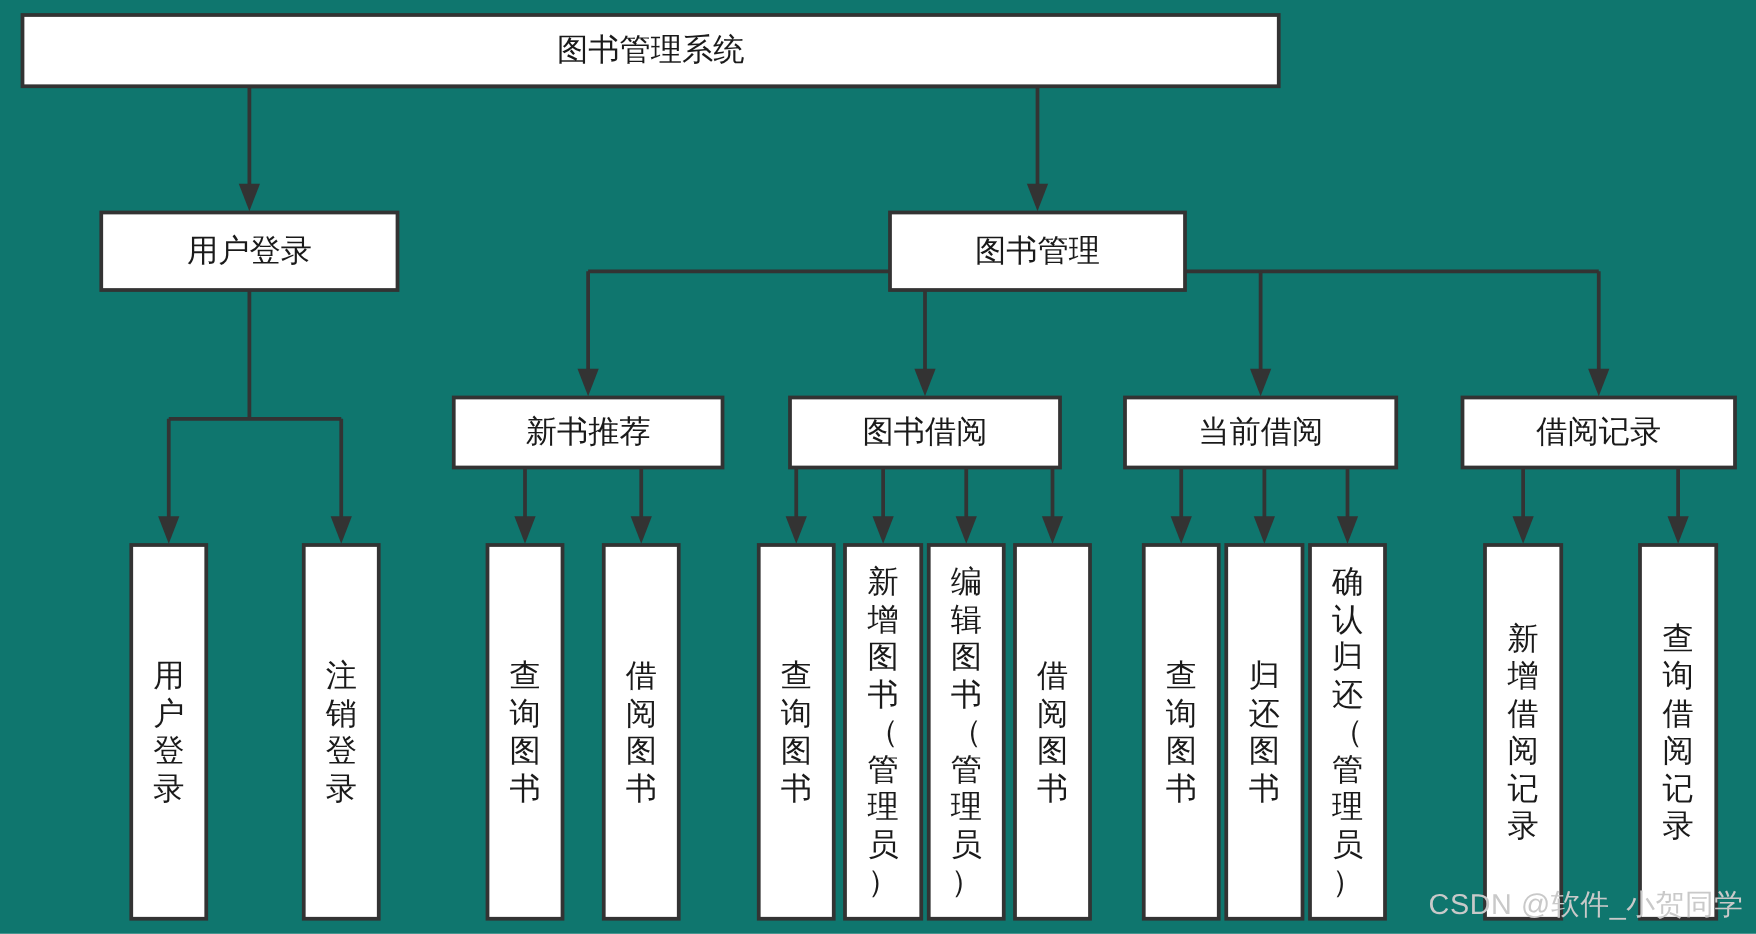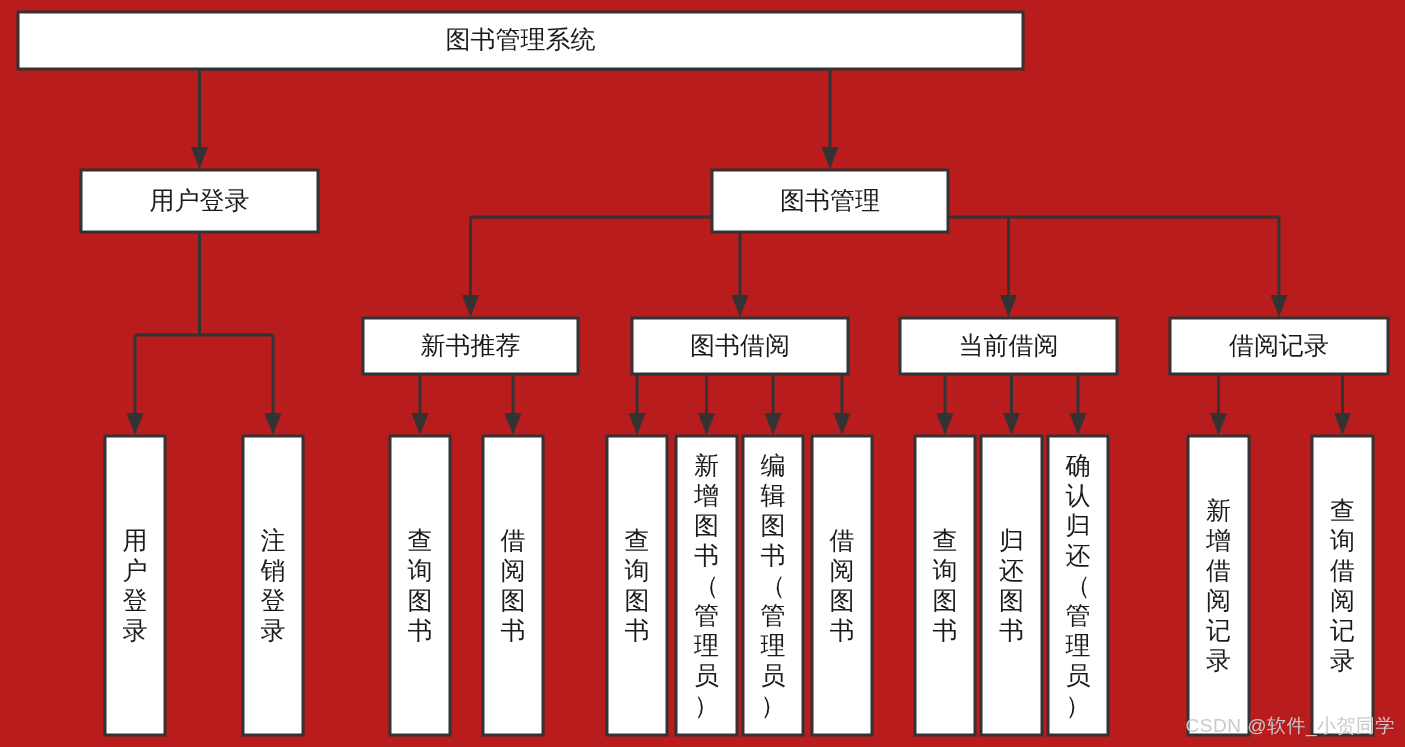--- a/index.html
+++ b/index.html
@@ -10,21 +10,21 @@
   body {
     width: 1405px;
     height: 747px;
     font-family: "Liberation Sans", "DejaVu Sans", sans-serif;
     overflow: hidden;
   }
   #diagram-root {
     position: relative;
     width: 1405px;
     height: 747px;
-    background: #b91c1c;
+    background: #0f766e;
   }
   svg.diagram {
     position: absolute;
     left: 0;
     top: 0;
     width: 1405px;
     height: 747px;
   }
   .node-box {
     fill: #ffffff;
@@ -52,21 +52,21 @@
     fill: #1a1a1a;
     font-family: "Liberation Sans", "DejaVu Sans", sans-serif;
     font-size: 25px;
     text-anchor: middle;
   }
   .watermark {
     position: absolute;
     right: 10px;
     bottom: 8px;
     color: #c9c9c9;
-    font-size: 19px;
+    font-size: 23px;
     font-family: "Liberation Sans", "DejaVu Sans", sans-serif;
     letter-spacing: 0.5px;
     white-space: nowrap;
     pointer-events: none;
   }
 </style>
 </head>
 <body>
 
 <div id="diagram-root">

